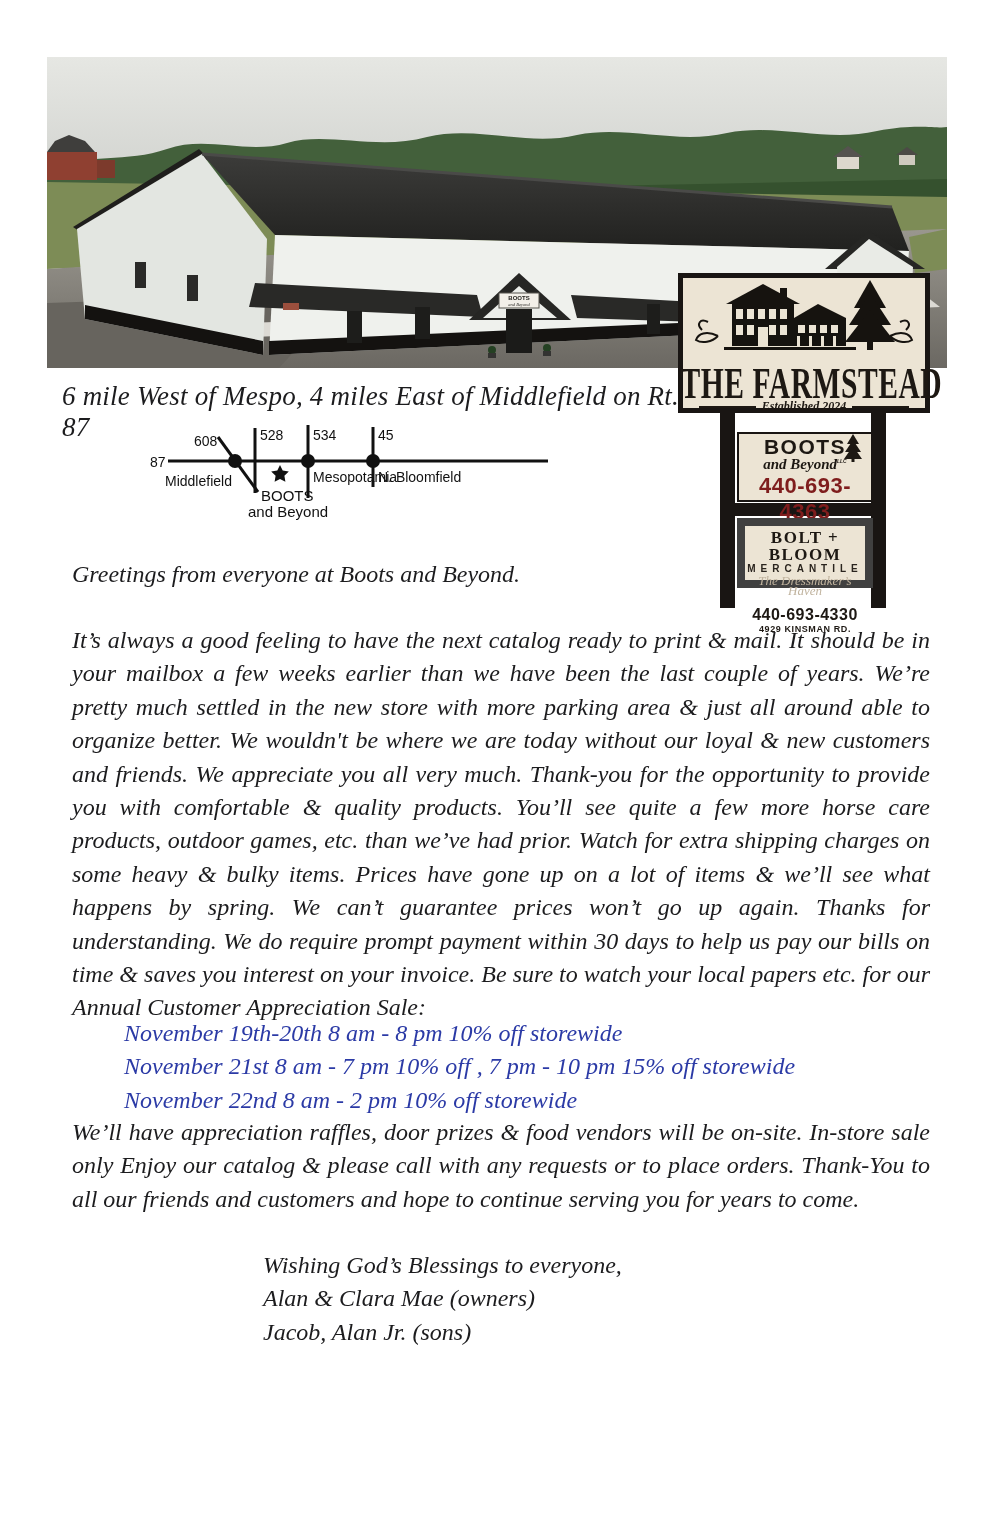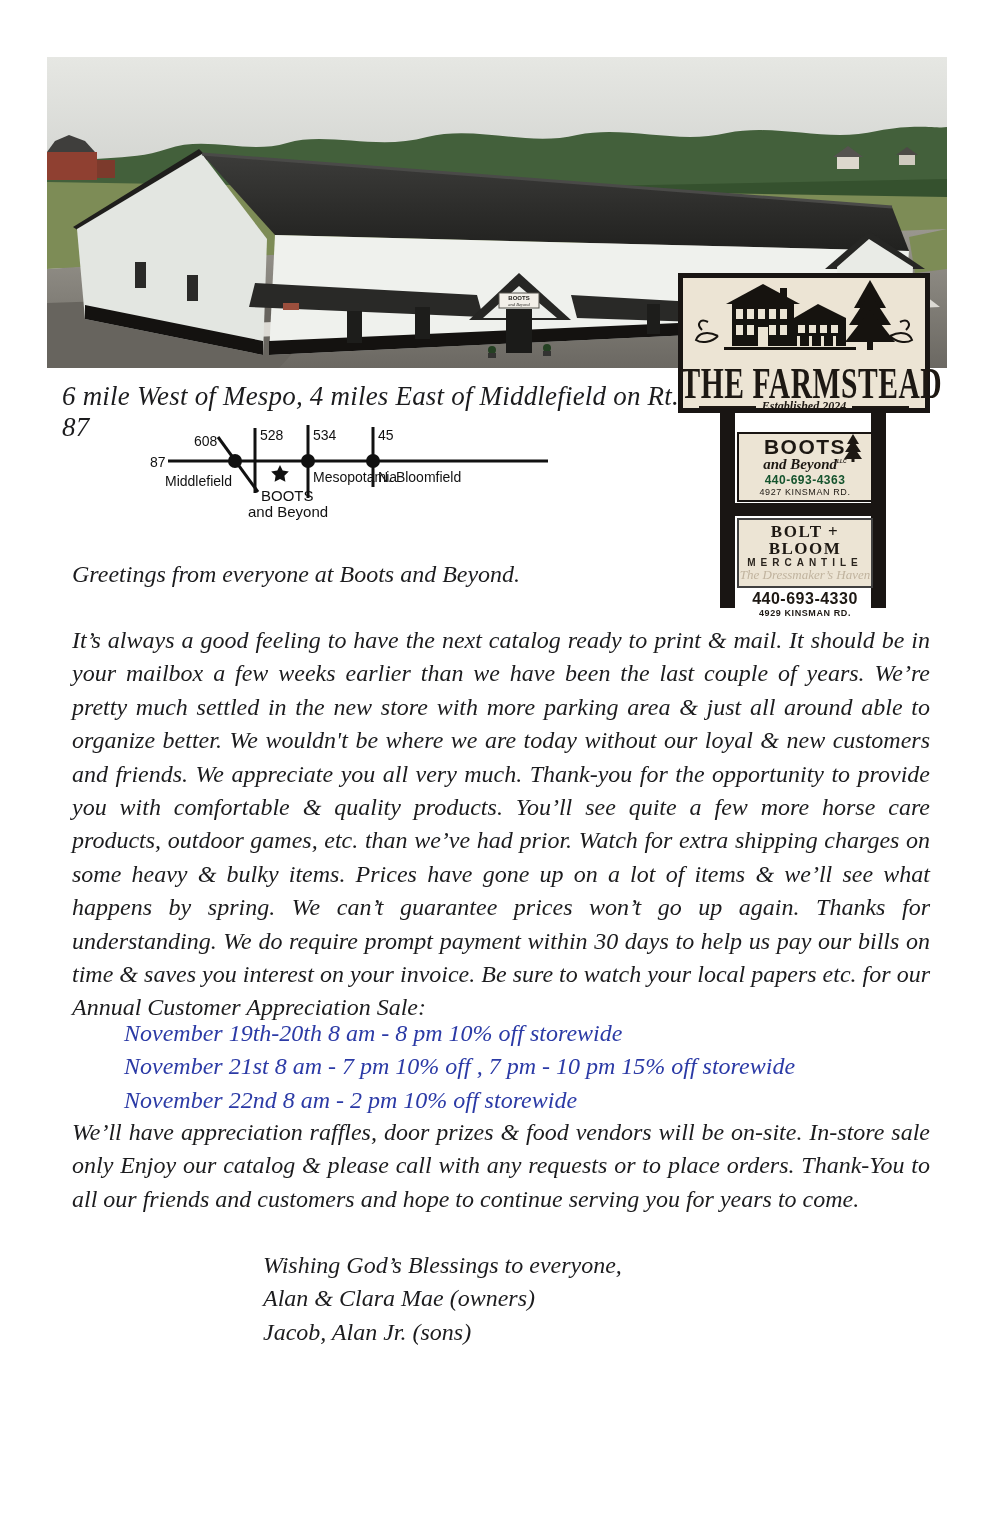--- a/index.html
+++ b/index.html
@@ -29,23 +29,23 @@
             letter-spacing:.5px;transform:scale(1.02,1.55);transform-origin:center top;margin-top:-2px;white-space:nowrap;}
   .est-row{display:flex;align-items:center;gap:6px;margin:8px 16px 0 16px;text-align:center;}
   .est-line{flex:1;border-top:2px solid #1d1813;}
   .est-text{font-style:italic;font-weight:bold;font-size:12px;color:#1d1813;white-space:nowrap;}
   .bb-panel{left:59px;top:159px;width:136px;height:70px;border:2px solid #191513;text-align:center;padding-top:3px;}
   .bb-name{font-family:"Liberation Sans",sans-serif;font-weight:bold;font-size:21px;letter-spacing:1.5px;
            color:#1d1813;line-height:20px;position:relative;display:inline-block;}
   .bb-tree{position:absolute;right:-16px;top:-3px;}
   .bb-script{font-style:italic;font-weight:bold;font-size:15px;color:#1d1813;margin-top:-4px;line-height:14px;}
   .bb-llc{font-family:"Liberation Sans",sans-serif;font-size:5px;font-weight:bold;color:#1d1813;vertical-align:super;}
-  .bb-phone{font-family:"Liberation Sans",sans-serif;font-weight:bold;font-size:12px;letter-spacing:.5px;color:#14532d;margin-top:2px;}
+  .bb-phone{font-family:"Liberation Sans",sans-serif;font-weight:bold;font-size:22px;letter-spacing:.5px;color:#7f1d1d;margin-top:2px;}
   .bb-addr{font-family:"Liberation Sans",sans-serif;font-weight:normal;font-size:9px;letter-spacing:.6px;color:#1d1813;}
-  .bolt-panel{left:59px;top:245px;width:136px;height:70px;border:2px solid #404040;text-align:center;padding-top:3px;}
+  .bolt-panel{left:59px;top:245px;width:136px;height:70px;border:8px solid #404040;text-align:center;padding-top:3px;}
   .bolt-1{font-family:"Liberation Serif",serif;font-weight:bold;font-size:17px;letter-spacing:1.5px;color:#1d1813;line-height:17px;}
   .bolt-2{font-family:"Liberation Sans",sans-serif;font-weight:bold;font-size:10px;letter-spacing:5px;color:#2a241e;line-height:11px;}
   .bolt-tag{font-style:italic;font-size:13px;color:#c0b39e;line-height:10px;margin-top:2px;font-family:Liberation Serif, serif;}
   .bolt-phone{font-family:"Liberation Sans",sans-serif;font-weight:bold;font-size:16px;letter-spacing:.5px;color:#1d1813;margin-top:10px;}
   .bolt-addr{font-family:"Liberation Sans",sans-serif;font-weight:bold;font-size:9px;letter-spacing:.6px;color:#1d1813;}
 
   
   .letter-text{font-style:italic;font-size:24px;line-height:33.4px;}
   .greeting{position:absolute;left:72px;top:558px;}
   .para{position:absolute;left:72px;width:858px;text-align:justify;text-justify:inter-word;}

